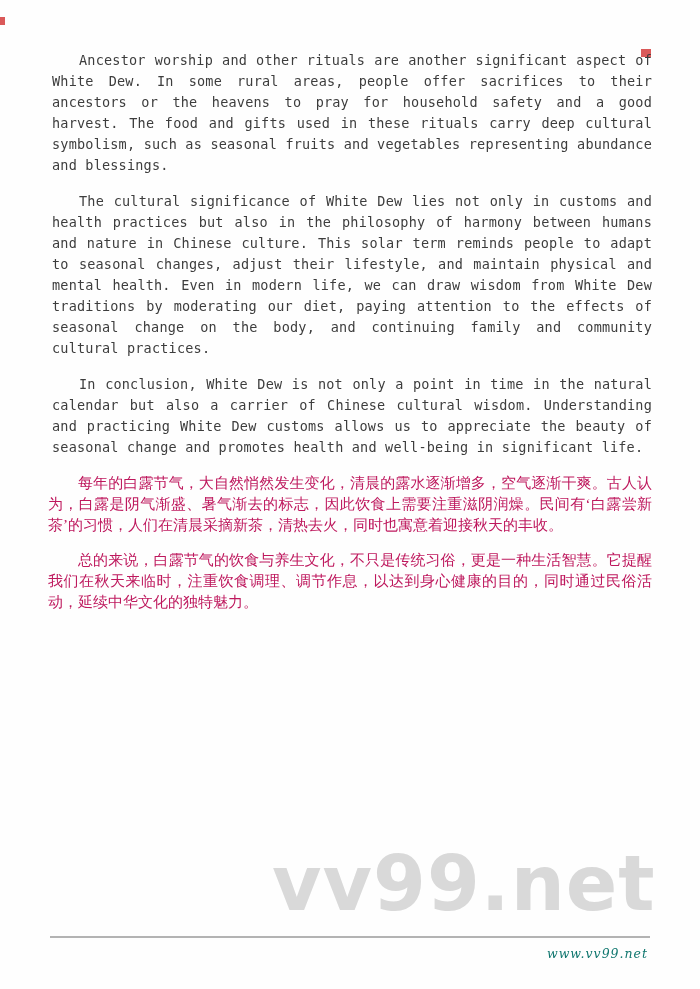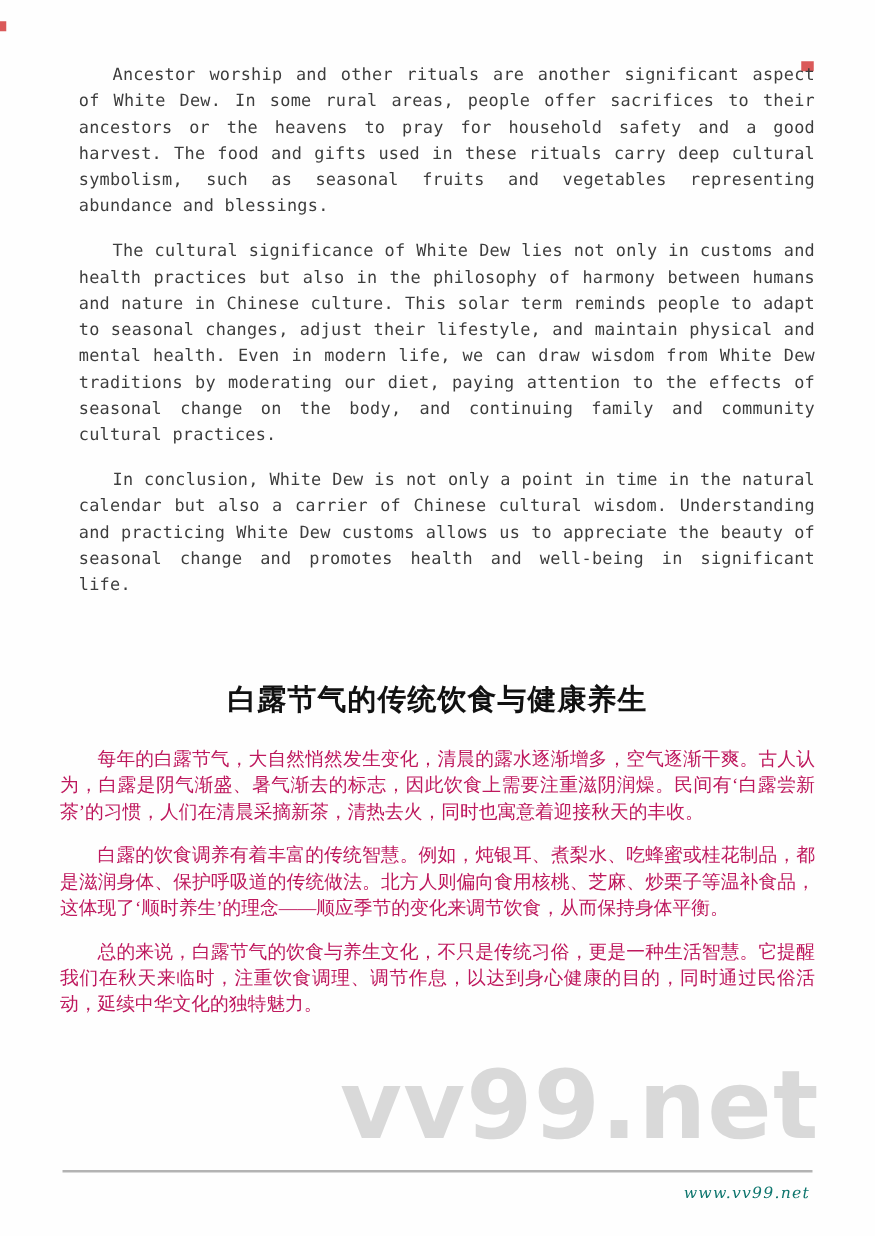--- a/index.html
+++ b/index.html
@@ -22,21 +22,21 @@
   .crop-mark.m2 { left: 641px; top: 49px; width: 10px; height: 8px; }
 
   .content {
     position: absolute;
     left: 48px;
     right: 48px;
     top: 50px;
     z-index: 2;
   }
   .en-para {
-    margin: 0 0 15px 15px;
+    margin: 0 0 15px 4px;
     font-family: "DejaVu Sans Mono", "Liberation Mono", monospace;
     font-size: 13.5px;
     line-height: 21px;
     color: #3d3d3d;
     text-align: justify;
     text-indent: 27px;
     letter-spacing: 0.2px;
   }
   .cn-title {
     margin: 64px 0 23px 0;
@@ -106,25 +106,23 @@
   <div class="watermark">vv99.net</div>
 
   <div class="content">
 
     <p class="en-para">Ancestor worship and other rituals are another significant aspect of White Dew. In some rural areas, people offer sacrifices to their ancestors or the heavens to pray for household safety and a good harvest. The food and gifts used in these rituals carry deep cultural symbolism, such as seasonal fruits and vegetables representing abundance and blessings.</p>
 
     <p class="en-para">The cultural significance of White Dew lies not only in customs and health practices but also in the philosophy of harmony between humans and nature in Chinese culture. This solar term reminds people to adapt to seasonal changes, adjust their lifestyle, and maintain physical and mental health. Even in modern life, we can draw wisdom from White Dew traditions by moderating our diet, paying attention to the effects of seasonal change on the body, and continuing family and community cultural practices.</p>
 
     <p class="en-para">In conclusion, White Dew is not only a point in time in the natural calendar but also a carrier of Chinese cultural wisdom. Understanding and practicing White Dew customs allows us to appreciate the beauty of seasonal change and promotes health and well-being in significant life.</p>
 
-    <h1 class="cn-title">白露节气的传统饮食与健康养生</h1>
 
     <p class="cn-para">每年的白露节气，大自然悄然发生变化，清晨的露水逐渐增多，空气逐渐干爽。古人认为，白露是阴气渐盛、暑气渐去的标志，因此饮食上需要注重滋阴润燥。民间有‘白露尝新茶’的习惯，人们在清晨采摘新茶，清热去火，同时也寓意着迎接秋天的丰收。</p>
 
-    <p class="cn-para">白露的饮食调养有着丰富的传统智慧。例如，炖银耳、煮梨水、吃蜂蜜或桂花制品，都是滋润身体、保护呼吸道的传统做法。北方人则偏向食用核桃、芝麻、炒栗子等温补食品，这体现了‘顺时养生’的理念——顺应季节的变化来调节饮食，从而保持身体平衡。</p>
 
 
 
     <p class="cn-para">总的来说，白露节气的饮食与养生文化，不只是传统习俗，更是一种生活智慧。它提醒我们在秋天来临时，注重饮食调理、调节作息，以达到身心健康的目的，同时通过民俗活动，延续中华文化的独特魅力。</p>
 
   </div>
 
   <div class="footer-divider"></div>
 
   <div class="footer-url">www.vv99.net</div>

